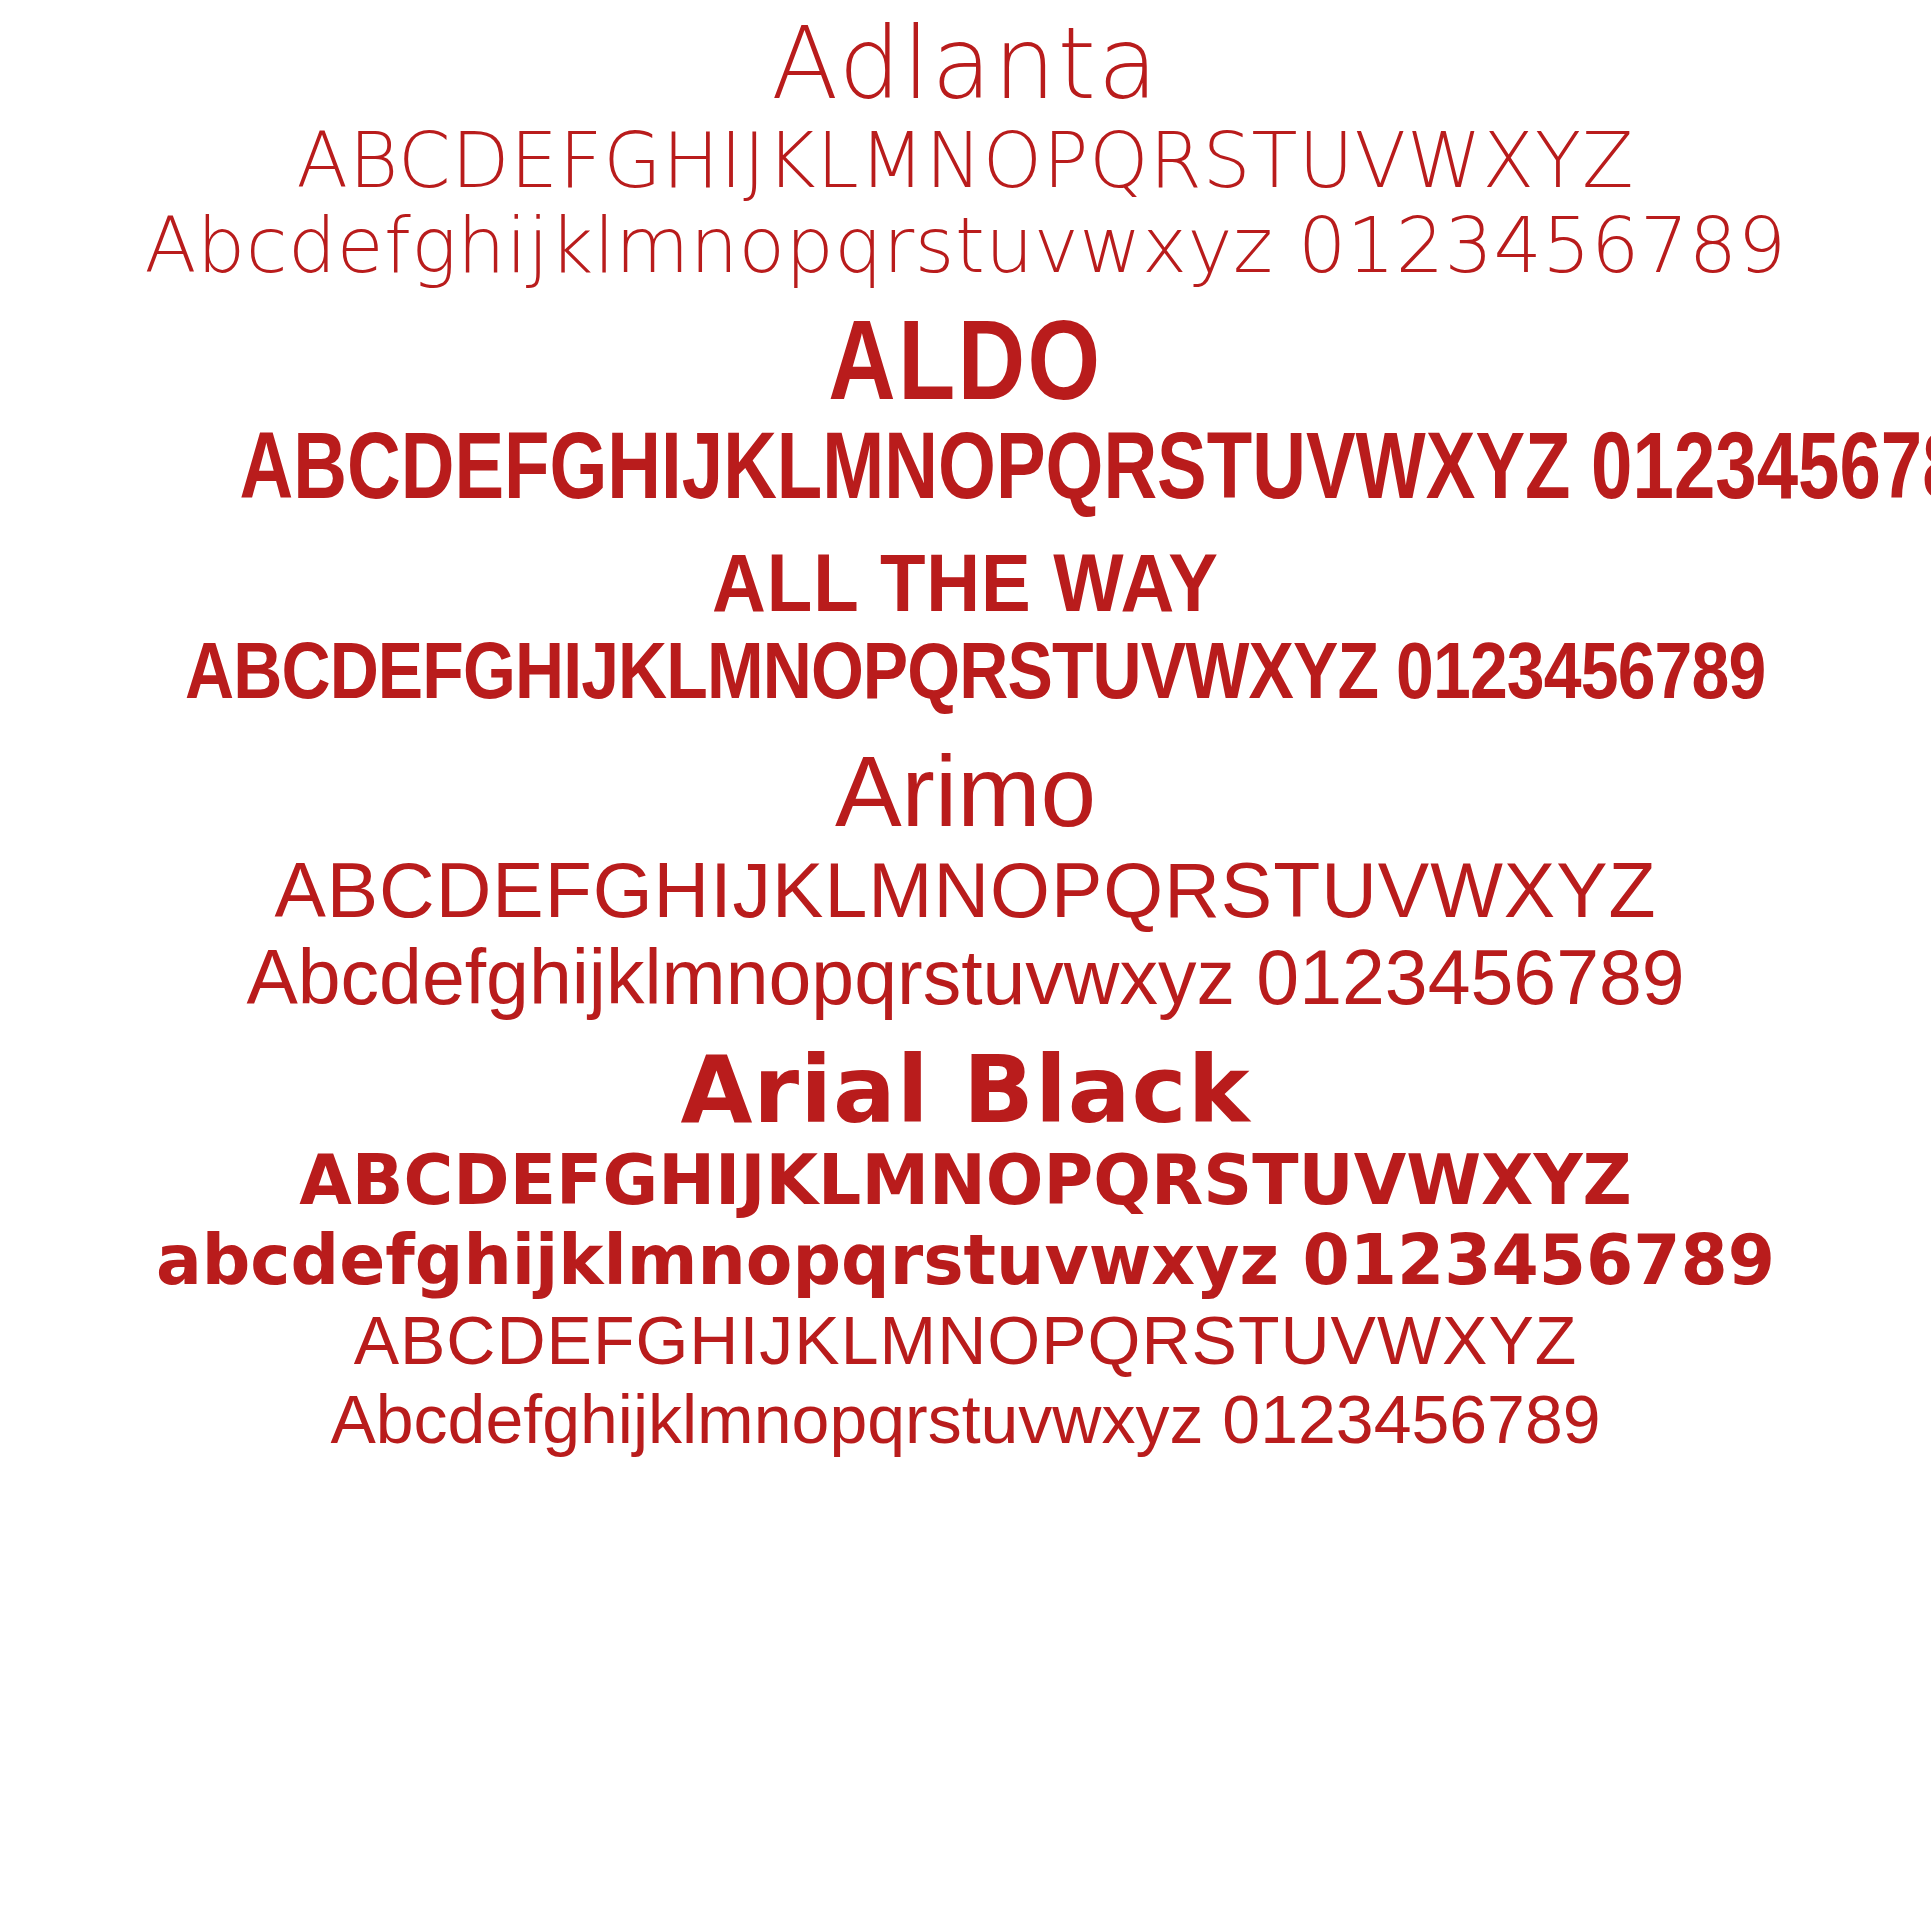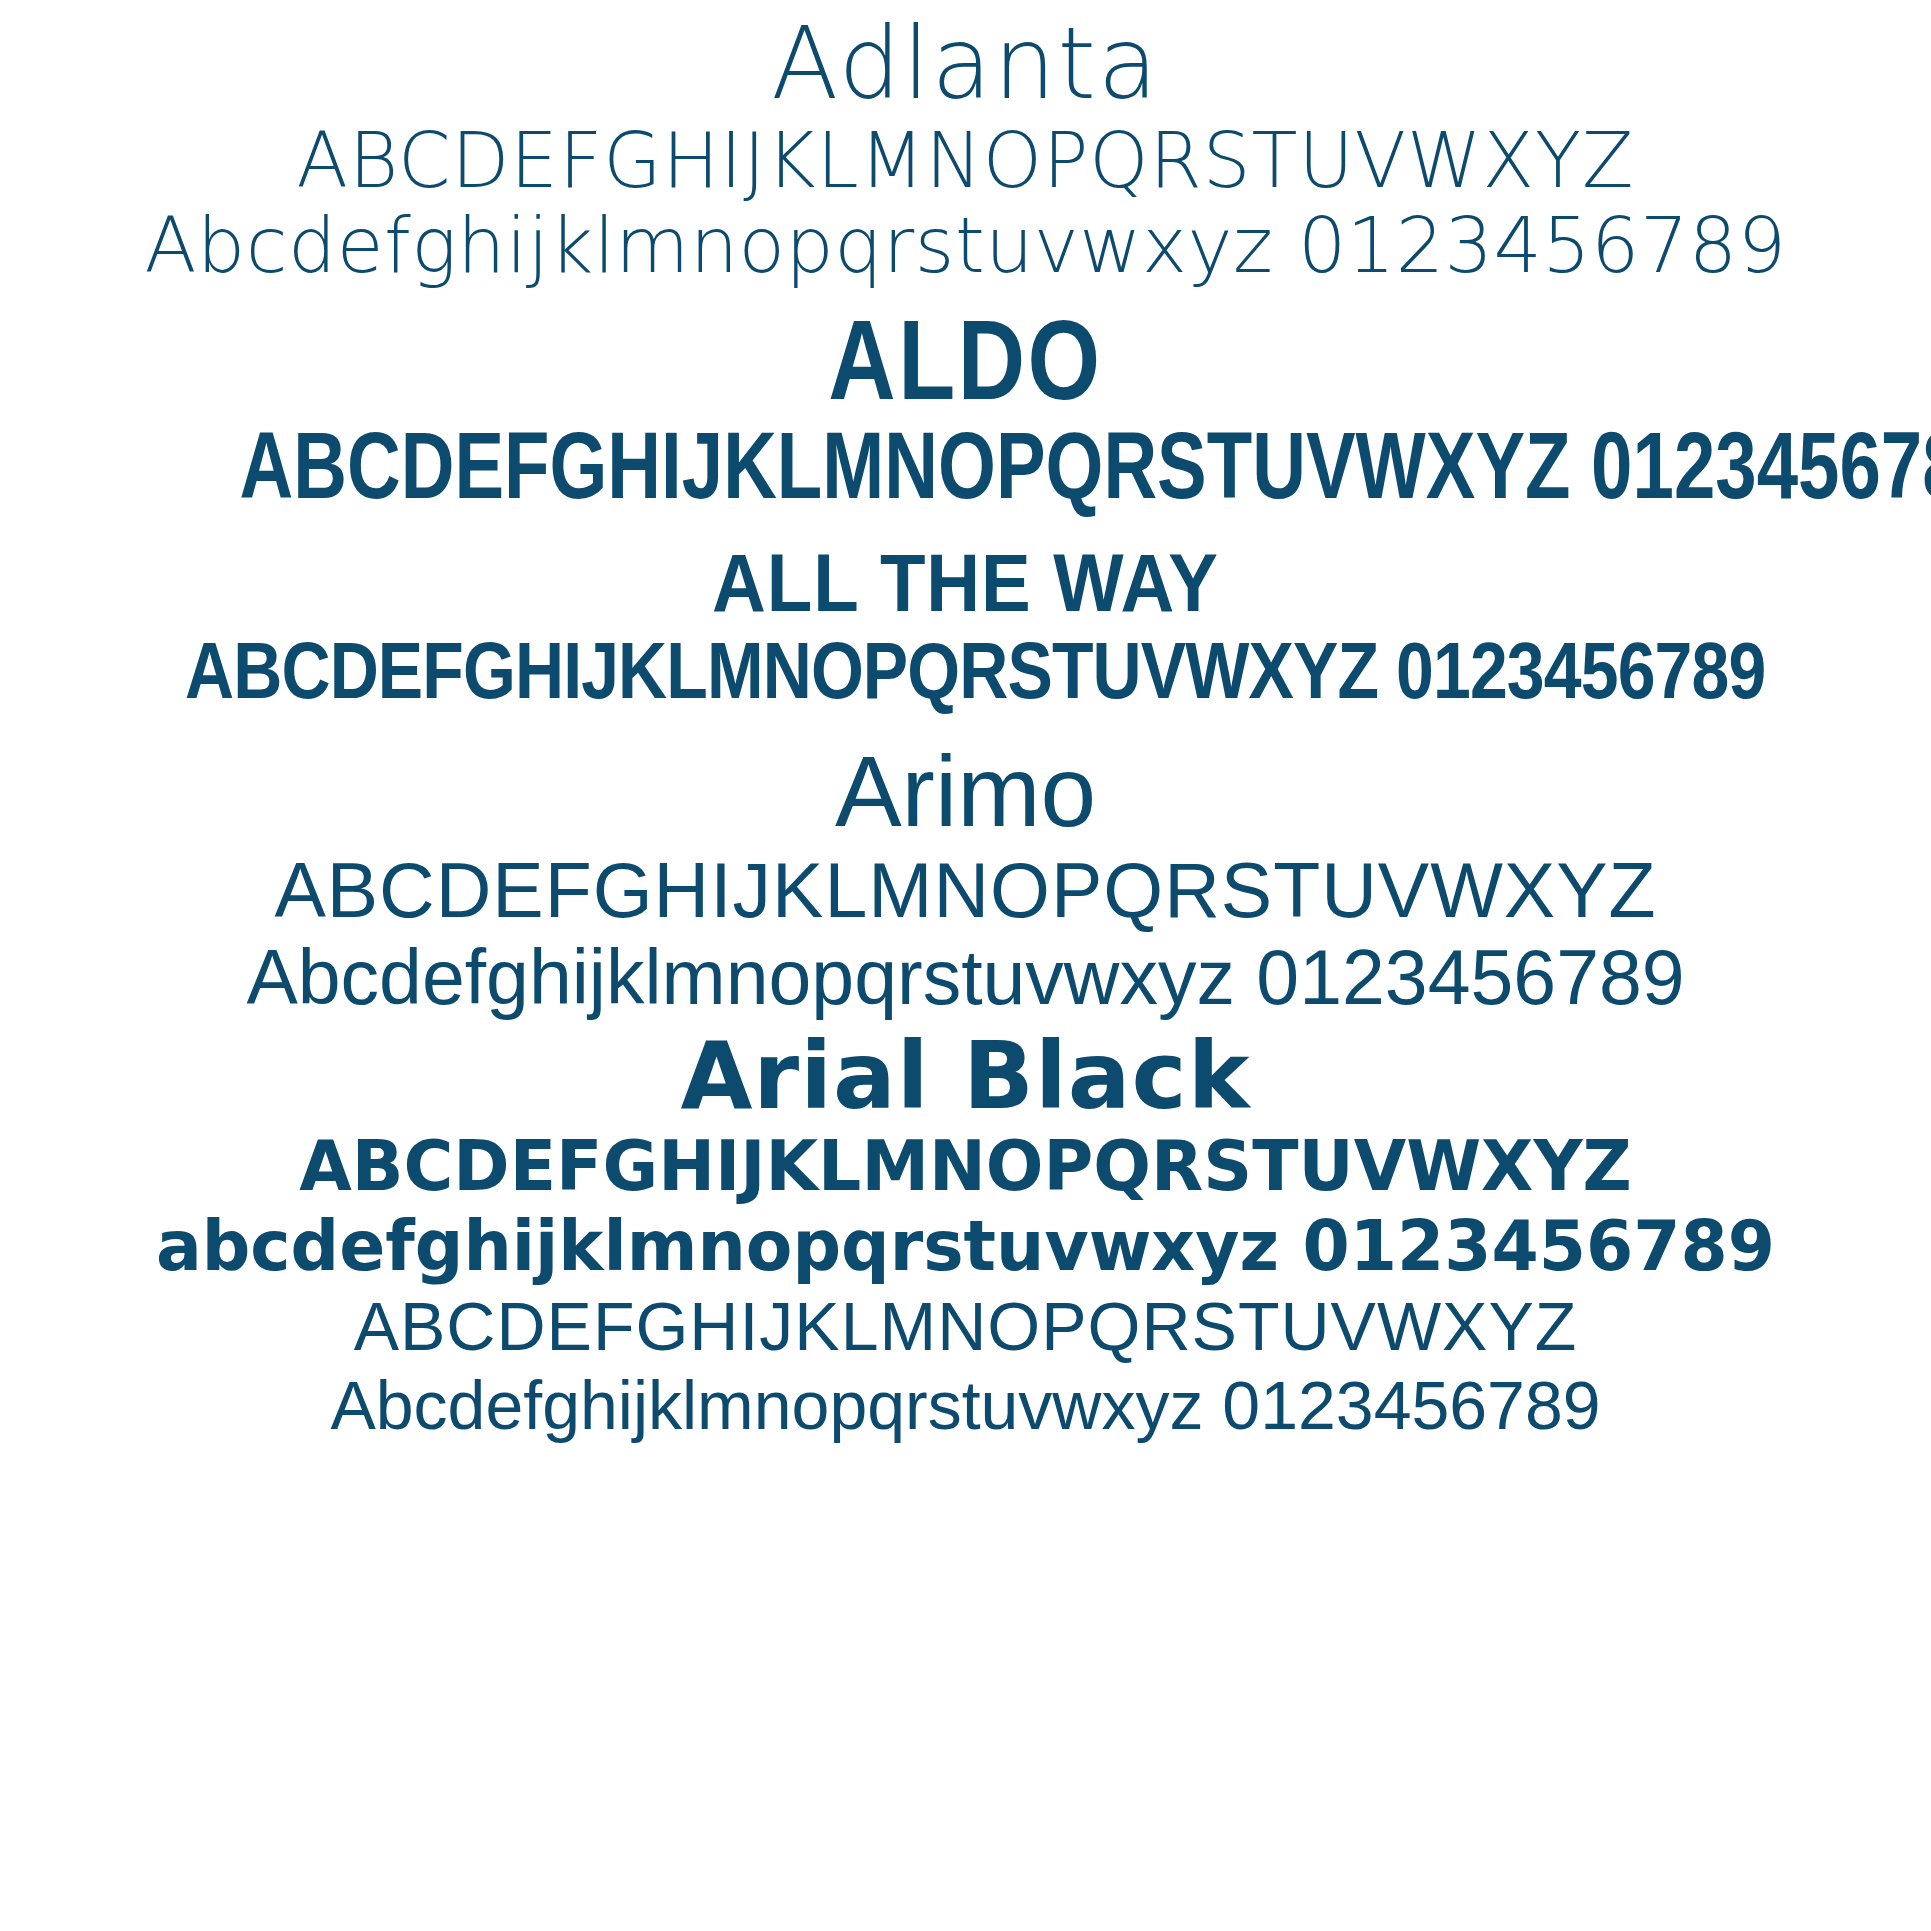--- a/index.html
+++ b/index.html
@@ -19,21 +19,21 @@
     height: 1931px;
     box-sizing: border-box;
     padding: 9.7px 58px 0 58px;
     display: flex;
     flex-direction: column;
     align-items: center;
   }
   .specimen {
     width: 100%;
     text-align: center;
-    color: #0c4a6e;
+    color: #b91c1c;
   }
   .line {
     display: block;
     white-space: nowrap;
     text-align: center;
   }
 
   
   .adlanta .name {
     font-family: "DejaVu Sans", sans-serif;
@@ -119,21 +119,21 @@
     line-height: 1.14;
   }
 
   
   .arialblack .name {
     font-family: "DejaVu Sans", sans-serif;
     font-weight: 700;
     font-size: 93px;
     line-height: 1.1;
     letter-spacing: 1px;
-    margin-top: 3px;
+    margin-top: 17px;
   }
   .arialblack .upper {
     font-family: "DejaVu Sans", sans-serif;
     font-weight: 700;
     font-size: 70px;
     line-height: 1.14;
     letter-spacing: 0px;
     transform: scaleX(0.97);
   }
   .arialblack .lower {

